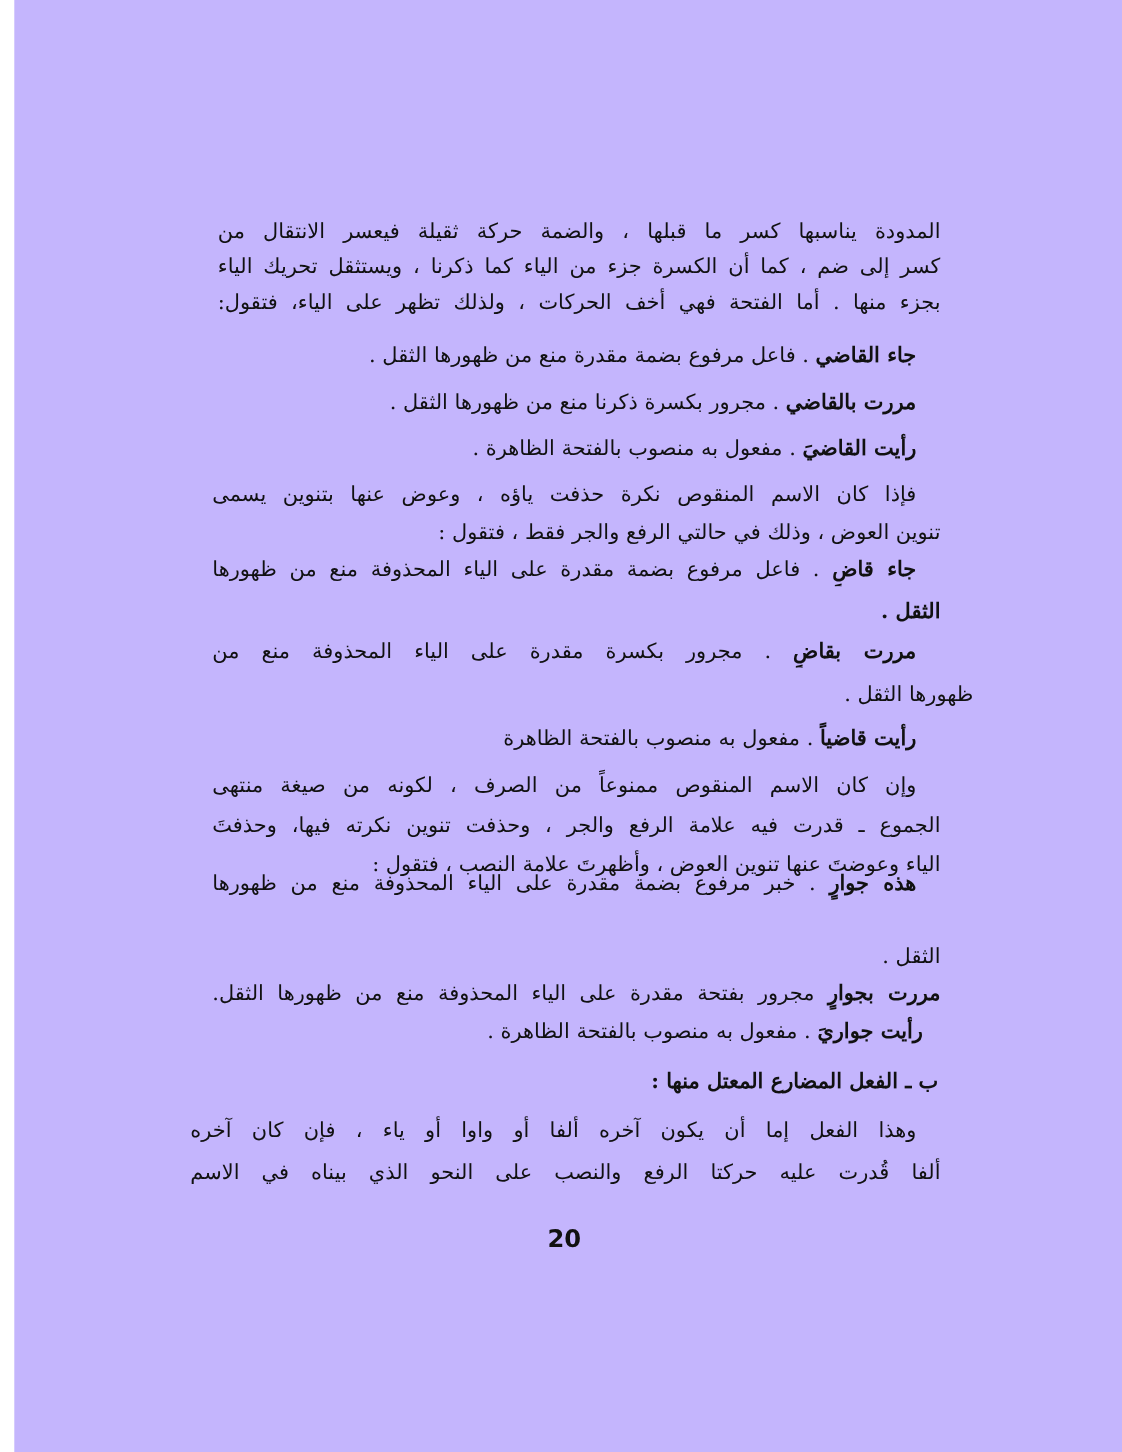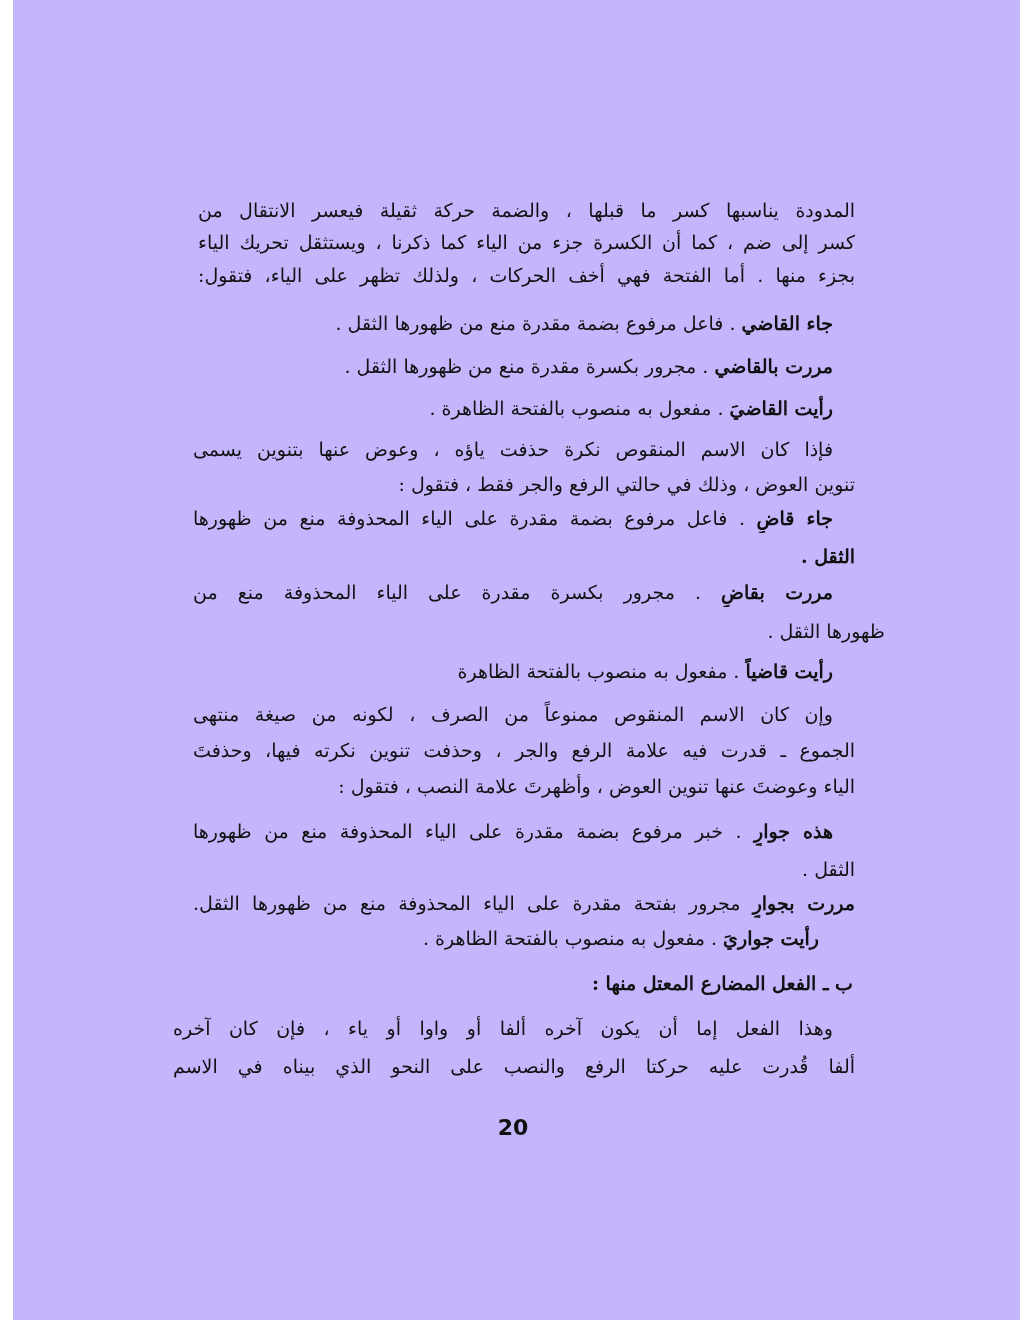--- a/index.html
+++ b/index.html
@@ -36,21 +36,21 @@
   <div class="line" style="left:185px;top:195px;width:657px;">المدودة يناسبها كسر ما قبلها ، والضمة حركة ثقيلة فيعسر الانتقال من</div>
   <div class="line" style="left:185px;top:227px;width:657px;">كسر إلى ضم ، كما أن الكسرة جزء من الياء كما ذكرنا ، ويستثقل تحريك الياء</div>
   <div class="line" style="left:185px;top:260px;width:657px;">بجزء منها . أما الفتحة فهي أخف الحركات ، ولذلك تظهر على الياء، فتقول:</div>
 
   <div class="line short" style="left:220px;top:308px;width:600px;">
     <span class="b">جاء القاضي</span>
     <span>. فاعل مرفوع بضمة مقدرة منع من ظهورها الثقل .</span>
   </div>
   <div class="line short" style="left:220px;top:351px;width:600px;">
     <span class="b">مررت بالقاضي</span>
-    <span>. مجرور بكسرة مقدرة منع من ظهورها الثقل .</span>
+    <span>. مجرور بكسرة ذكرنا منع من ظهورها الثقل .</span>
   </div>
   <div class="line short" style="left:320px;top:393px;width:500px;">
     <span class="b">رأيت القاضيَ</span>
     <span>. مفعول به منصوب بالفتحة الظاهرة .</span>
   </div>
 
   <div class="line" style="left:180px;top:434px;width:640px;">فإذا كان الاسم المنقوص نكرة حذفت ياؤه ، وعوض عنها بتنوين يسمى</div>
   <div class="line short" style="left:320px;top:469px;width:522px;">تنوين العوض ، وذلك في حالتي الرفع والجر فقط ، فتقول :</div>
 
   <div class="line" style="left:180px;top:503px;width:640px;">
@@ -67,31 +67,31 @@
 
   <div class="line short" style="left:360px;top:656px;width:460px;">
     <span class="b">رأيت قاضياً</span>
     <span>. مفعول به منصوب بالفتحة الظاهرة</span>
   </div>
 
   <div class="line" style="left:180px;top:699px;width:640px;">وإن كان الاسم المنقوص ممنوعاً من الصرف ، لكونه من صيغة منتهى</div>
   <div class="line" style="left:180px;top:735px;width:662px;">الجموع ـ قدرت فيه علامة الرفع والجر ، وحذفت تنوين نكرته فيها، وحذفتَ</div>
   <div class="line short" style="left:270px;top:771px;width:572px;">الياء وعوضتَ عنها تنوين العوض ، وأظهرتَ علامة النصب ، فتقول :</div>
 
-  <div class="line" style="left:180px;top:816px;width:640px;">
+  <div class="line" style="left:180px;top:788px;width:640px;">
     <span class="b">هذه جوارٍ</span>
     <span>. خبر مرفوع بضمة مقدرة على الياء المحذوفة منع من ظهورها</span>
   </div>
   <div class="line short" style="left:740px;top:854px;width:102px;">الثقل .</div>
 
   <div class="line" style="left:180px;top:888px;width:662px;">
     <span class="b">مررت بجوارٍ</span>
     <span>مجرور بفتحة مقدرة على الياء المحذوفة منع من ظهورها الثقل.</span>
   </div>
-  <div class="line short" style="left:284px;top:923px;width:522px;">
+  <div class="line short" style="left:304px;top:923px;width:522px;">
     <span class="b">رأيت جواريَ</span>
     <span>. مفعول به منصوب بالفتحة الظاهرة .</span>
   </div>
 
   <div class="line short b" style="left:400px;top:968px;width:440px;">ب ـ الفعل المضارع المعتل منها :</div>
 
   <div class="line" style="left:160px;top:1013px;width:660px;">وهذا الفعل إما أن يكون آخره ألفا أو واوا أو ياء ، فإن كان آخره</div>
   <div class="line" style="left:160px;top:1051px;width:682px;">ألفا قُدرت عليه حركتا الرفع والنصب على النحو الذي بيناه في الاسم</div>
 
   <div class="pagenum">20</div>

